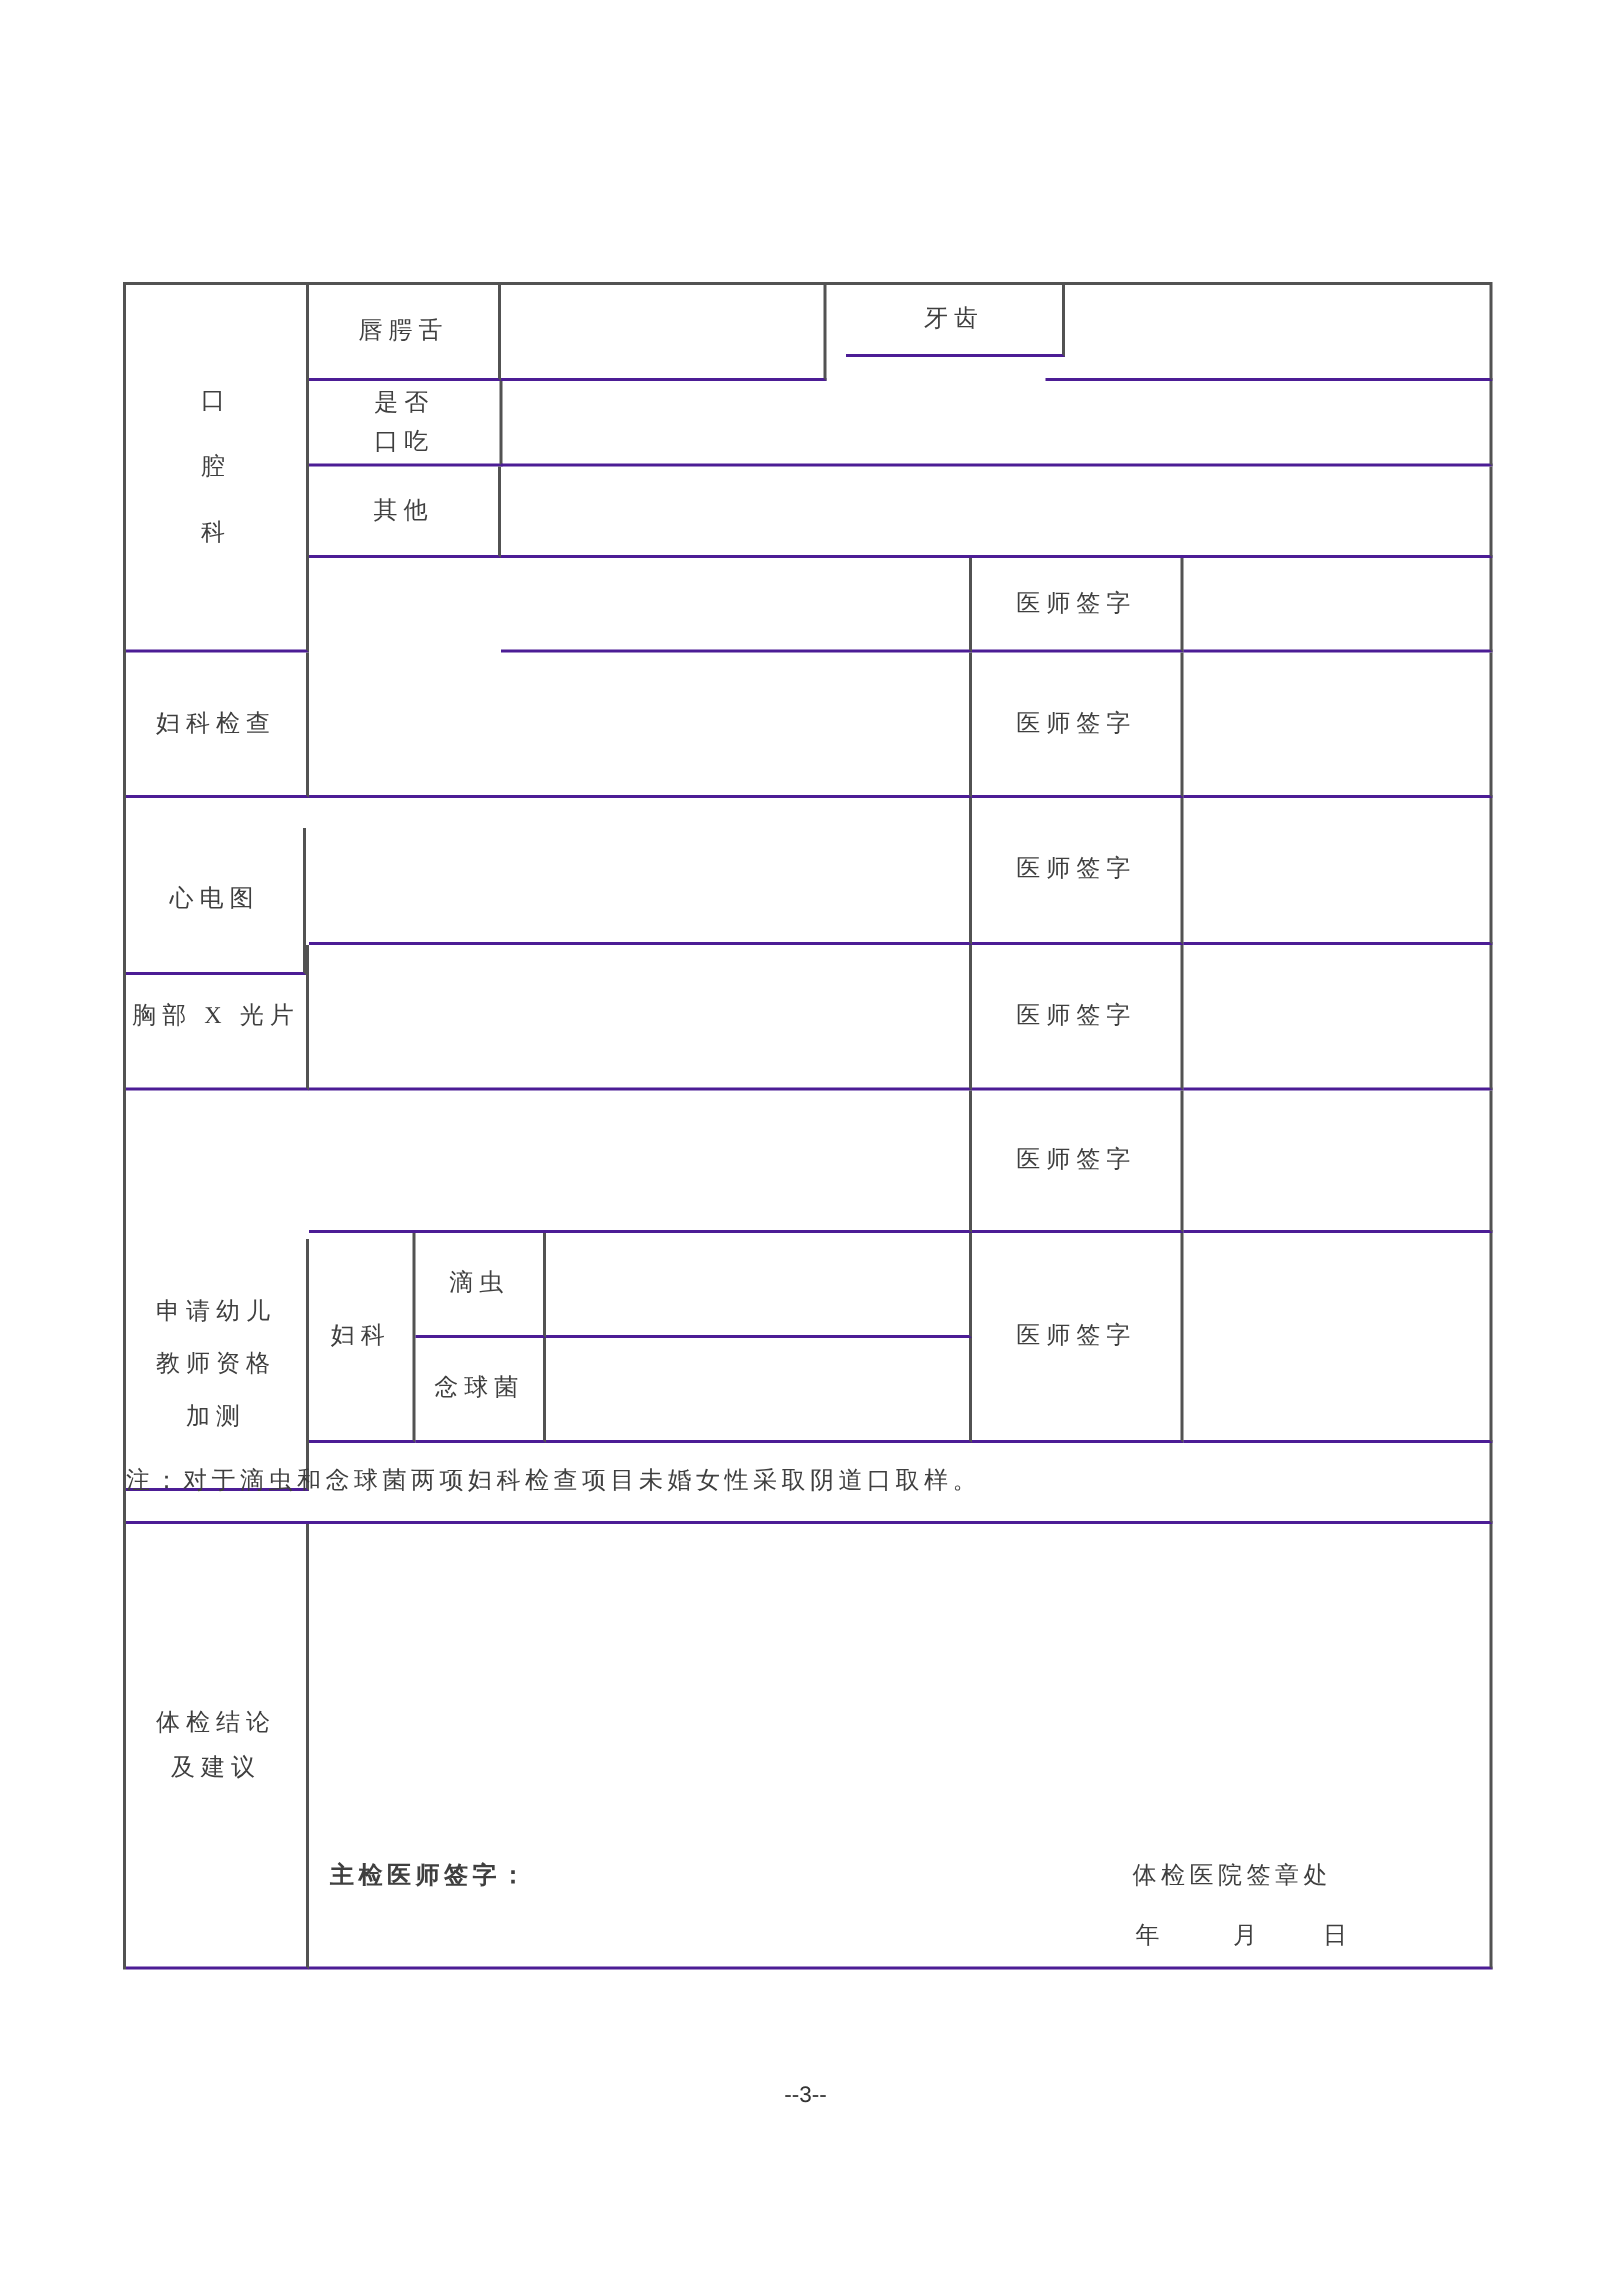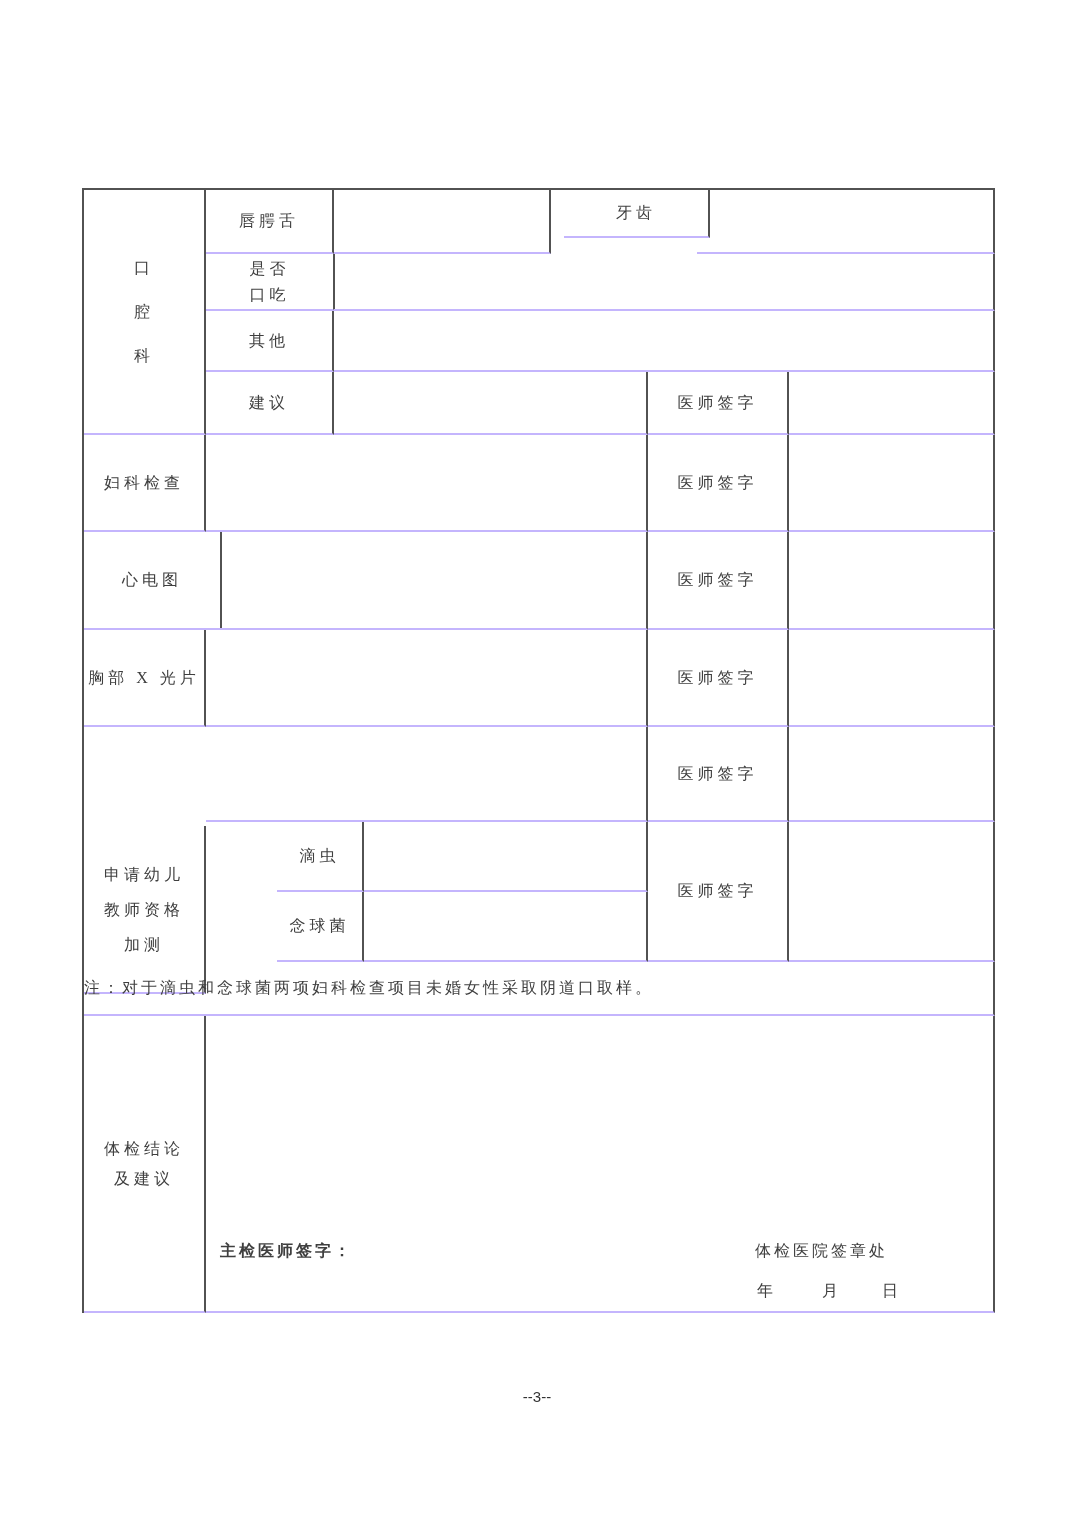--- a/index.html
+++ b/index.html
@@ -16,21 +16,21 @@
     left: 82px; top: 188px;
     width: 913px; height: 1125px;
     border-top: 2px solid #525252;
     border-left: 2px solid #525252;
     box-sizing: border-box;
   }
   .cell {
     position: absolute;
     box-sizing: border-box;
     border-right: 2px solid #525252;
-    border-bottom: 2px solid #c4b5fd;
+    border-bottom: 2px solid #4c1d95;
     display: flex;
     align-items: center;
     justify-content: center;
     font-size: 16px;
     letter-spacing: 4px;
     white-space: pre-line;
     text-align: center;
     line-height: 1.6;
   }
   .v-label  { line-height: 44px; }
@@ -72,47 +72,47 @@
   <div class="cell" style="left:480px;top:0;width:146px;height:48px">牙齿</div>
   <div class="cell" style="left:613px;top:0;width:298px;height:64px"></div>
 
   <div class="cell lh26" style="left:122px;top:64px;width:129px;height:57px">是否
 口吃</div>
   <div class="cell" style="left:250px;top:64px;width:661px;height:57px"></div>
 
   <div class="cell" style="left:122px;top:121px;width:128px;height:61px">其他</div>
   <div class="cell" style="left:250px;top:121px;width:661px;height:61px"></div>
 
-  <div class="cell" style="left:122px;top:182px;width:128px;height:63px">建议</div>
   <div class="cell" style="left:250px;top:182px;width:314px;height:63px"></div>
   <div class="cell" style="left:564px;top:182px;width:141px;height:63px">医师签字</div>
   <div class="cell" style="left:705px;top:182px;width:206px;height:63px"></div>
 
   <div class="cell" style="left:0;top:245px;width:122px;height:97px">妇科检查</div>
   <div class="cell" style="left:122px;top:245px;width:442px;height:97px"></div>
   <div class="cell" style="left:564px;top:245px;width:141px;height:97px">医师签字</div>
   <div class="cell" style="left:705px;top:245px;width:206px;height:97px"></div>
 
-  <div class="cell" style="left:0;top:342px;width:138px;height:98px">心电图</div>
+  <div class="cell" style="left:0;top:362px;width:120px;height:98px">心电图</div>
   <div class="cell" style="left:122px;top:342px;width:442px;height:98px"></div>
   <div class="cell" style="left:564px;top:342px;width:141px;height:98px">医师签字</div>
   <div class="cell" style="left:705px;top:342px;width:206px;height:98px"></div>
 
   <div class="cell" style="left:0;top:440px;width:122px;height:97px">胸部 X 光片</div>
   <div class="cell" style="left:122px;top:440px;width:442px;height:97px"></div>
   <div class="cell" style="left:564px;top:440px;width:141px;height:97px">医师签字</div>
   <div class="cell" style="left:705px;top:440px;width:206px;height:97px"></div>
 
   <div class="cell" style="left:122px;top:537px;width:442px;height:95px"></div>
   <div class="cell" style="left:564px;top:537px;width:141px;height:95px">医师签字</div>
   <div class="cell" style="left:705px;top:537px;width:206px;height:95px"></div>
 
   <div class="cell lh35" style="left:0;top:636px;width:122px;height:168px">申请幼儿
 教师资格
 加测</div>
+  <div class="cell" style="left:122px;top:632px;width:71px;height:140px">妇科</div>
   <div class="cell" style="left:193px;top:632px;width:87px;height:70px">滴虫</div>
   <div class="cell" style="left:280px;top:632px;width:284px;height:70px"></div>
   <div class="cell" style="left:193px;top:702px;width:87px;height:70px">念球菌</div>
   <div class="cell" style="left:280px;top:702px;width:284px;height:70px"></div>
   <div class="cell" style="left:564px;top:632px;width:141px;height:140px">医师签字</div>
   <div class="cell" style="left:705px;top:632px;width:206px;height:140px"></div>
 
   <div class="cell note-cell" style="left:0;top:772px;width:911px;height:54px">注：对于滴虫和念球菌两项妇科检查项目未婚女性采取阴道口取样。</div>
 
   <div class="cell lh30" style="left:0;top:826px;width:122px;height:297px">体检结论

